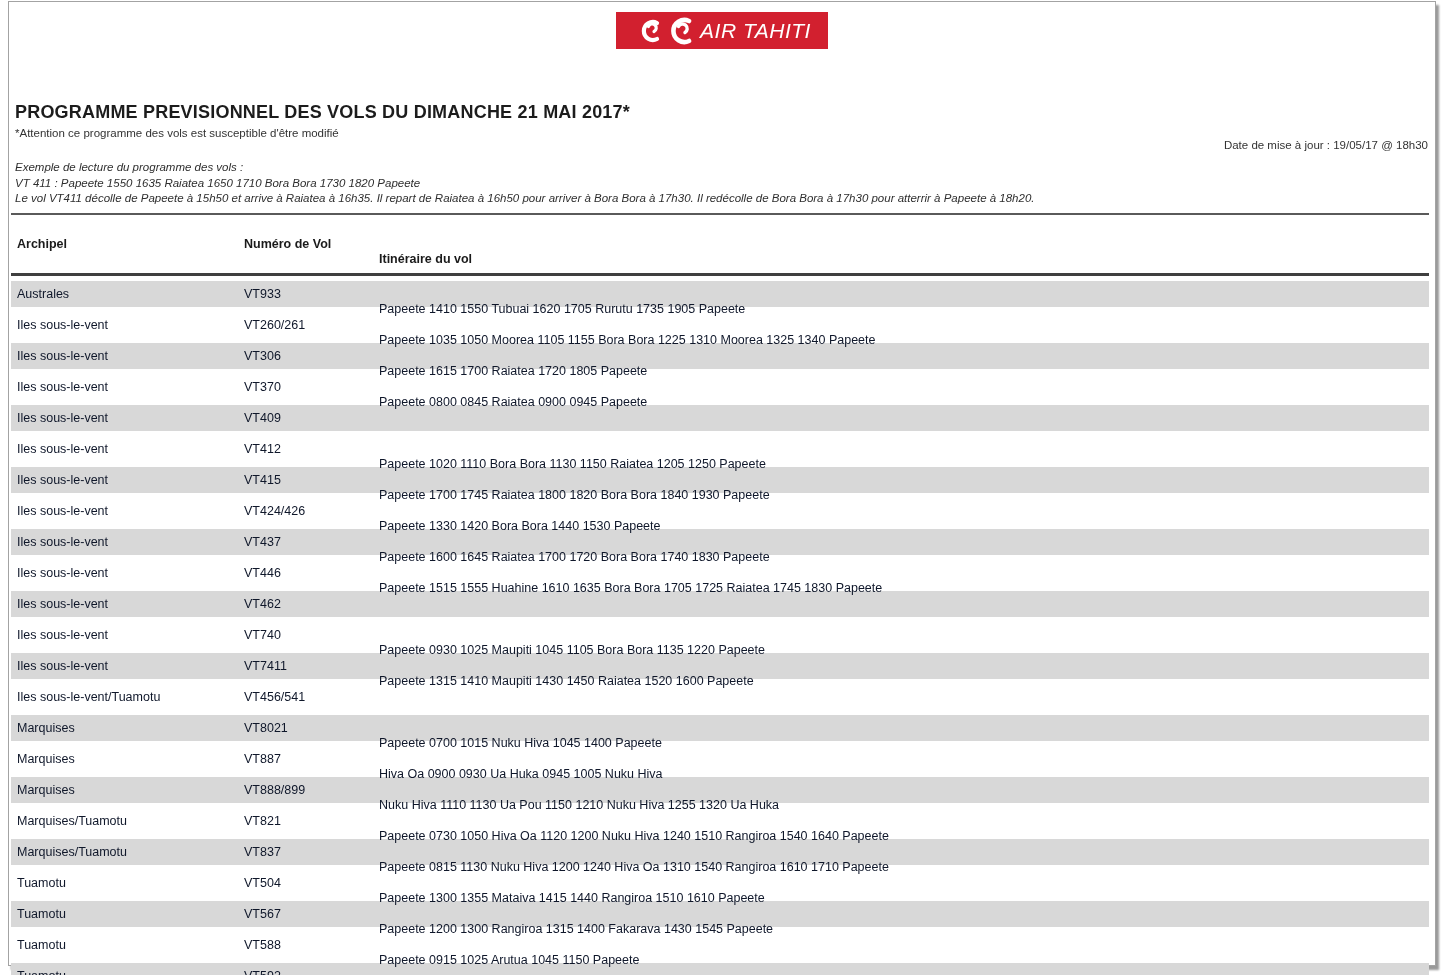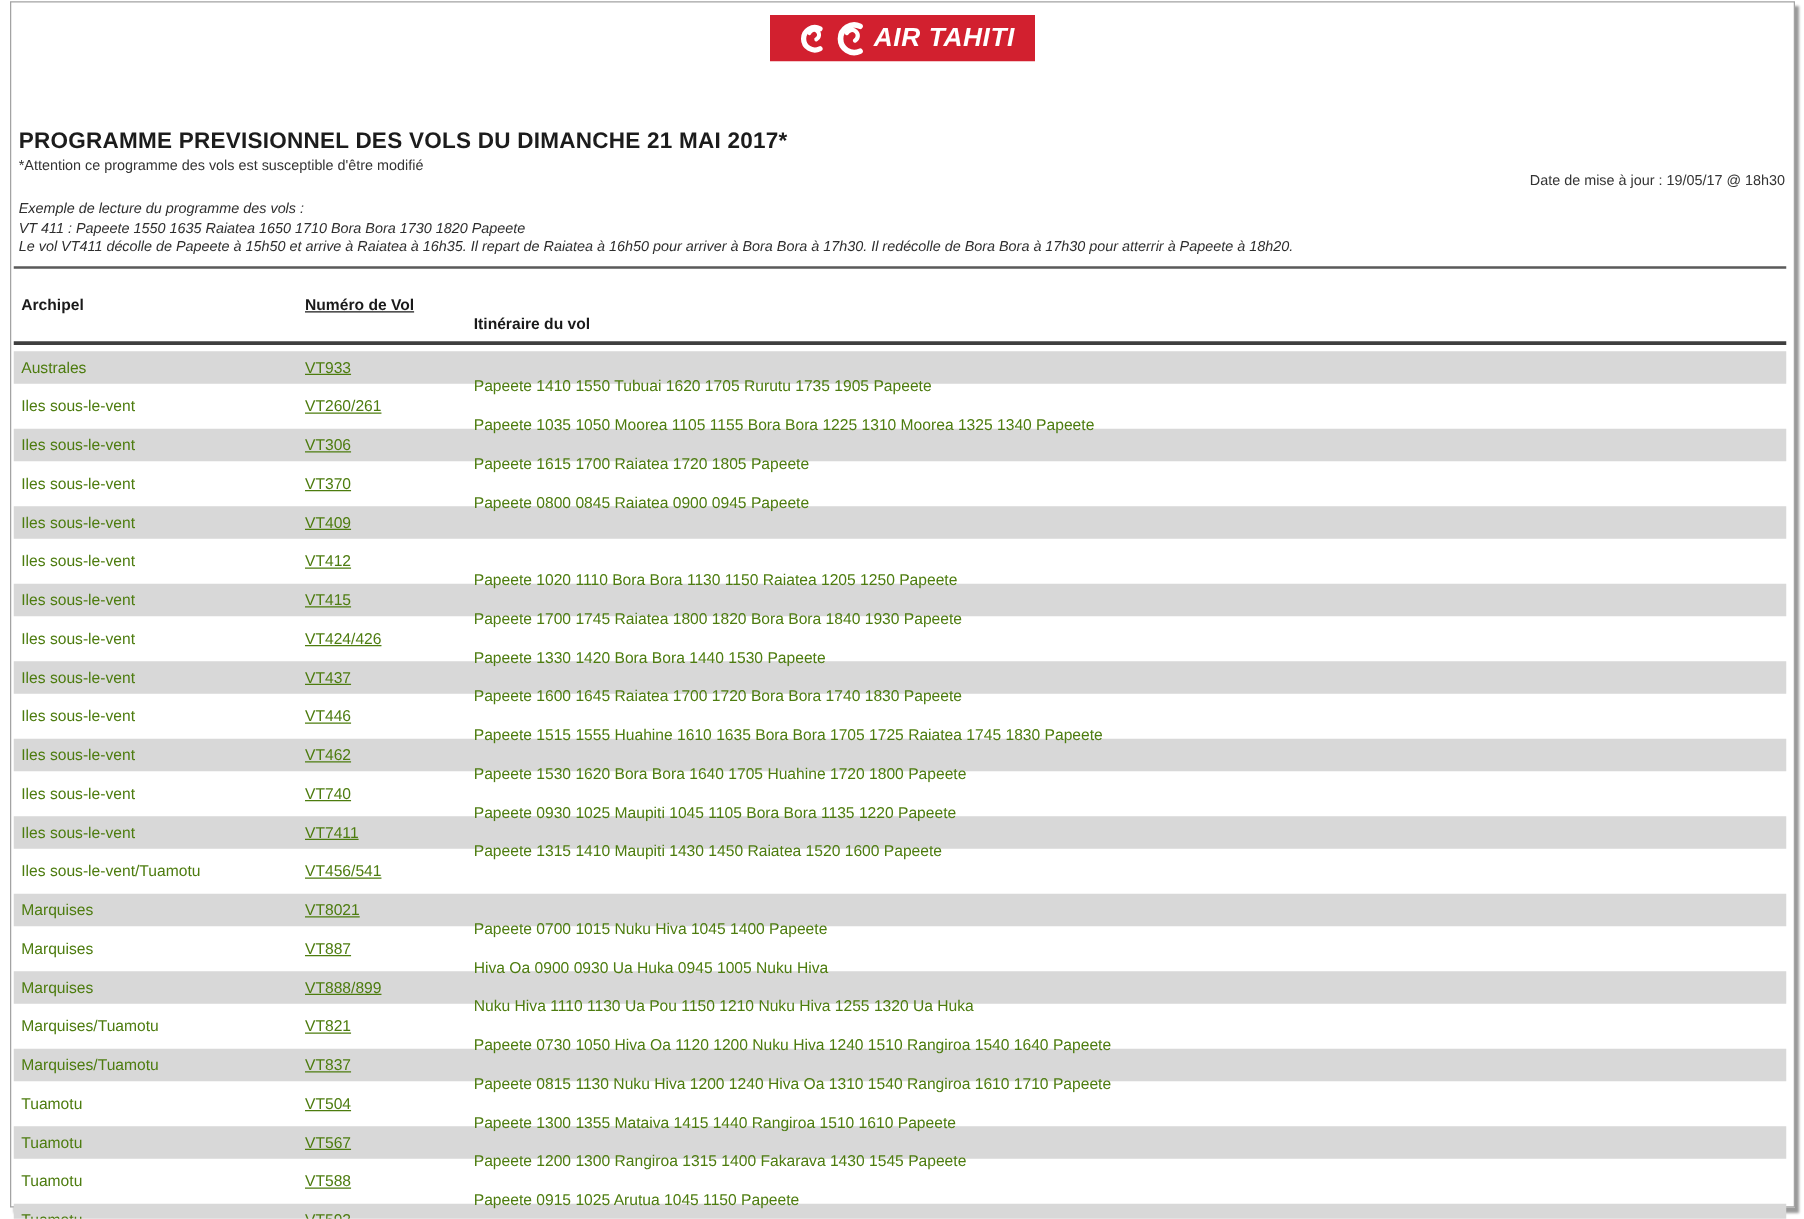--- a/index.html
+++ b/index.html
@@ -29,21 +29,21 @@
   }
   .logo{
     width:212px;height:37px;
     background:var(--red);
     display:flex;align-items:center;justify-content:center;
     gap:5px;
   }
   .logo-icon{display:flex;align-items:center;}
   .logo-text{
     color:#ffffff;
-    font-weight:bold;
+    font-weight:normal;
     font-style:italic;
     font-size:21px;
     letter-spacing:0.5px;
     white-space:nowrap;
   }
   .title{
     position:absolute;left:6px;top:100px;
     margin:0;
     font-size:18px;
     font-weight:bold;
@@ -84,25 +84,25 @@
     font-size:12.5px;
     font-weight:bold;
     color:#1a1a1a;
   }
   .row{
     display:flex;
     align-items:center;
     height:26px;
     margin-top:5px;
     font-size:12.5px;
-    color:#4d7c0f;
+    color:#0f172a;
   }
   .row.striped{background:var(--stripe);}
   .col1{width:233px;padding-left:6px;box-sizing:border-box;flex:none;}
-  .col2{width:135px;flex:none;text-decoration:underline;}
+  .col2{width:135px;flex:none;}
   .col3{flex:1;white-space:nowrap;overflow:hidden;margin-top:30px;}
 </style>
 </head>
 <body>
 
 <div class="page">
 
   <div class="logo-wrap">
     <div class="logo">
       <span class="logo-icon">
@@ -191,21 +191,20 @@
 
   <div class="row">
     <div class="col1">Iles sous-le-vent</div>
     <div class="col2">VT446</div>
     <div class="col3">Papeete 1515 1555 Huahine 1610 1635 Bora Bora 1705 1725 Raiatea 1745 1830 Papeete</div>
   </div>
 
   <div class="row striped">
     <div class="col1">Iles sous-le-vent</div>
     <div class="col2">VT462</div>
-    <div class="col3">Papeete 1530 1620 Bora Bora 1640 1705 Huahine 1720 1800 Papeete</div>
   </div>
 
   <div class="row">
     <div class="col1">Iles sous-le-vent</div>
     <div class="col2">VT740</div>
     <div class="col3">Papeete 0930 1025 Maupiti 1045 1105 Bora Bora 1135 1220 Papeete</div>
   </div>
 
   <div class="row striped">
     <div class="col1">Iles sous-le-vent</div>

